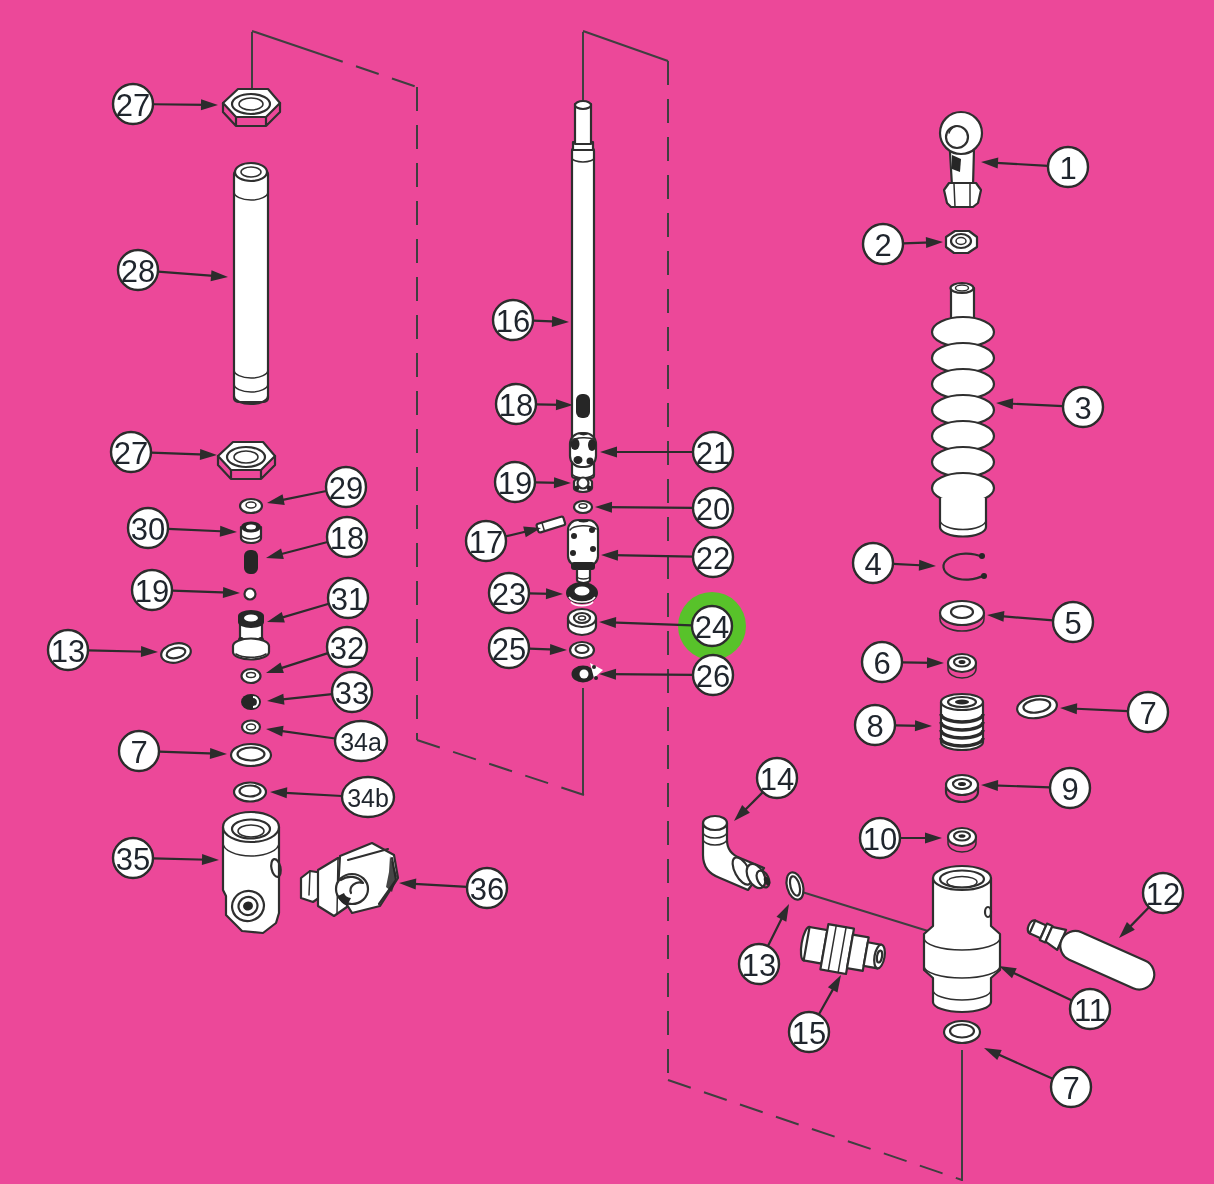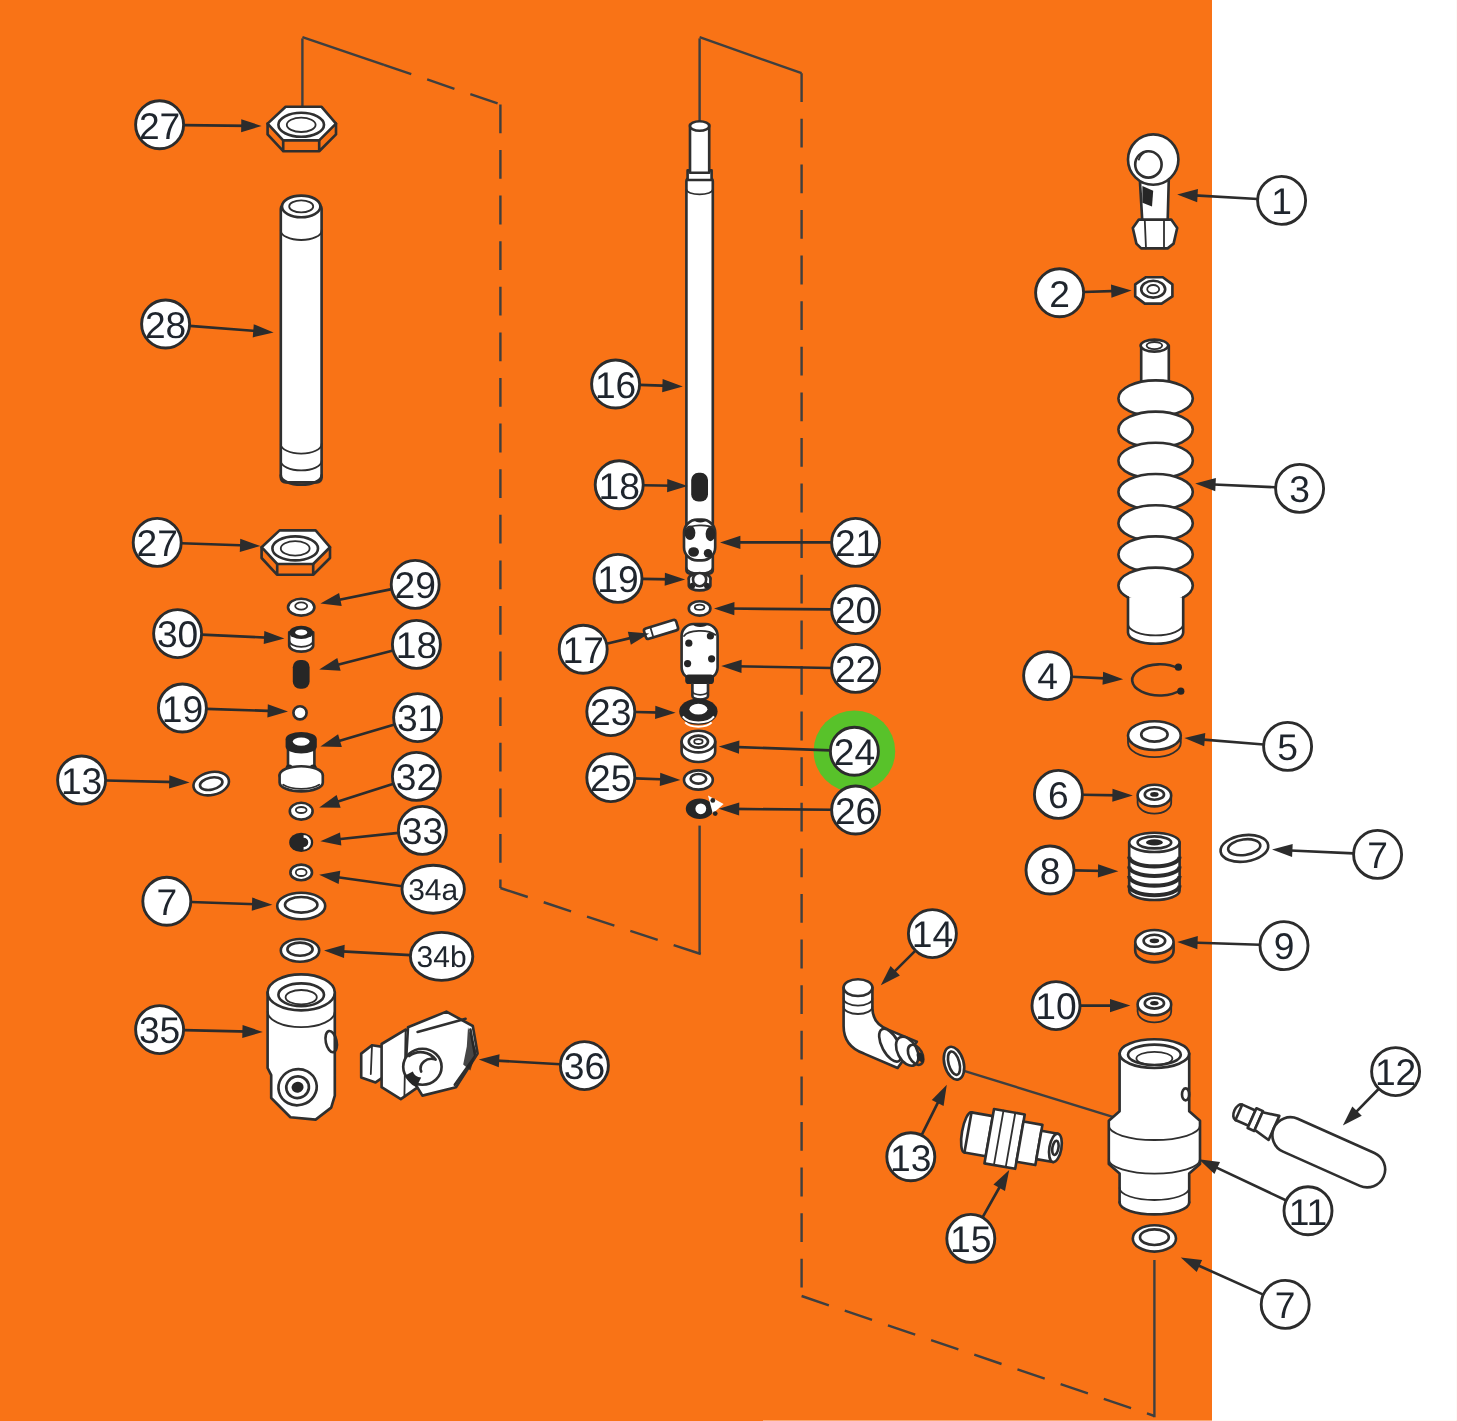--- a/index.html
+++ b/index.html
@@ -1,16 +1,16 @@
 <!DOCTYPE html>
 <html><head>
 <meta charset="utf-8">
 <style>
   html,body{margin:0;padding:0;background:#ffffff;}
-  .page{width:1010px;height:1184px;position:relative;background:#f97316;}
+  .page{width:1214px;height:1184px;position:relative;background:#ec4899;}
   svg{display:block}
   .s  {stroke:#2f2f2f;stroke-width:2.2;fill:none;stroke-linecap:round;stroke-linejoin:round}
   .sf {stroke:#2f2f2f;stroke-width:2.2;fill:#ffffff;stroke-linecap:round;stroke-linejoin:round}
   .dk {fill:#262626;stroke:none}
   .thin{stroke-width:1.5}
   .sol {stroke:#3f3f3f;stroke-width:2;fill:none}
   .dash{stroke:#3f3f3f;stroke-width:2;fill:none;stroke-dasharray:24 14}
   .co-circle{fill:#ffffff;stroke:#2c2c2c;stroke-width:2.4}
   .co-line{stroke:#2c2c2c;stroke-width:2.2;fill:none;stroke-linecap:round}
   .co-arrow{fill:#2c2c2c;stroke:none}

